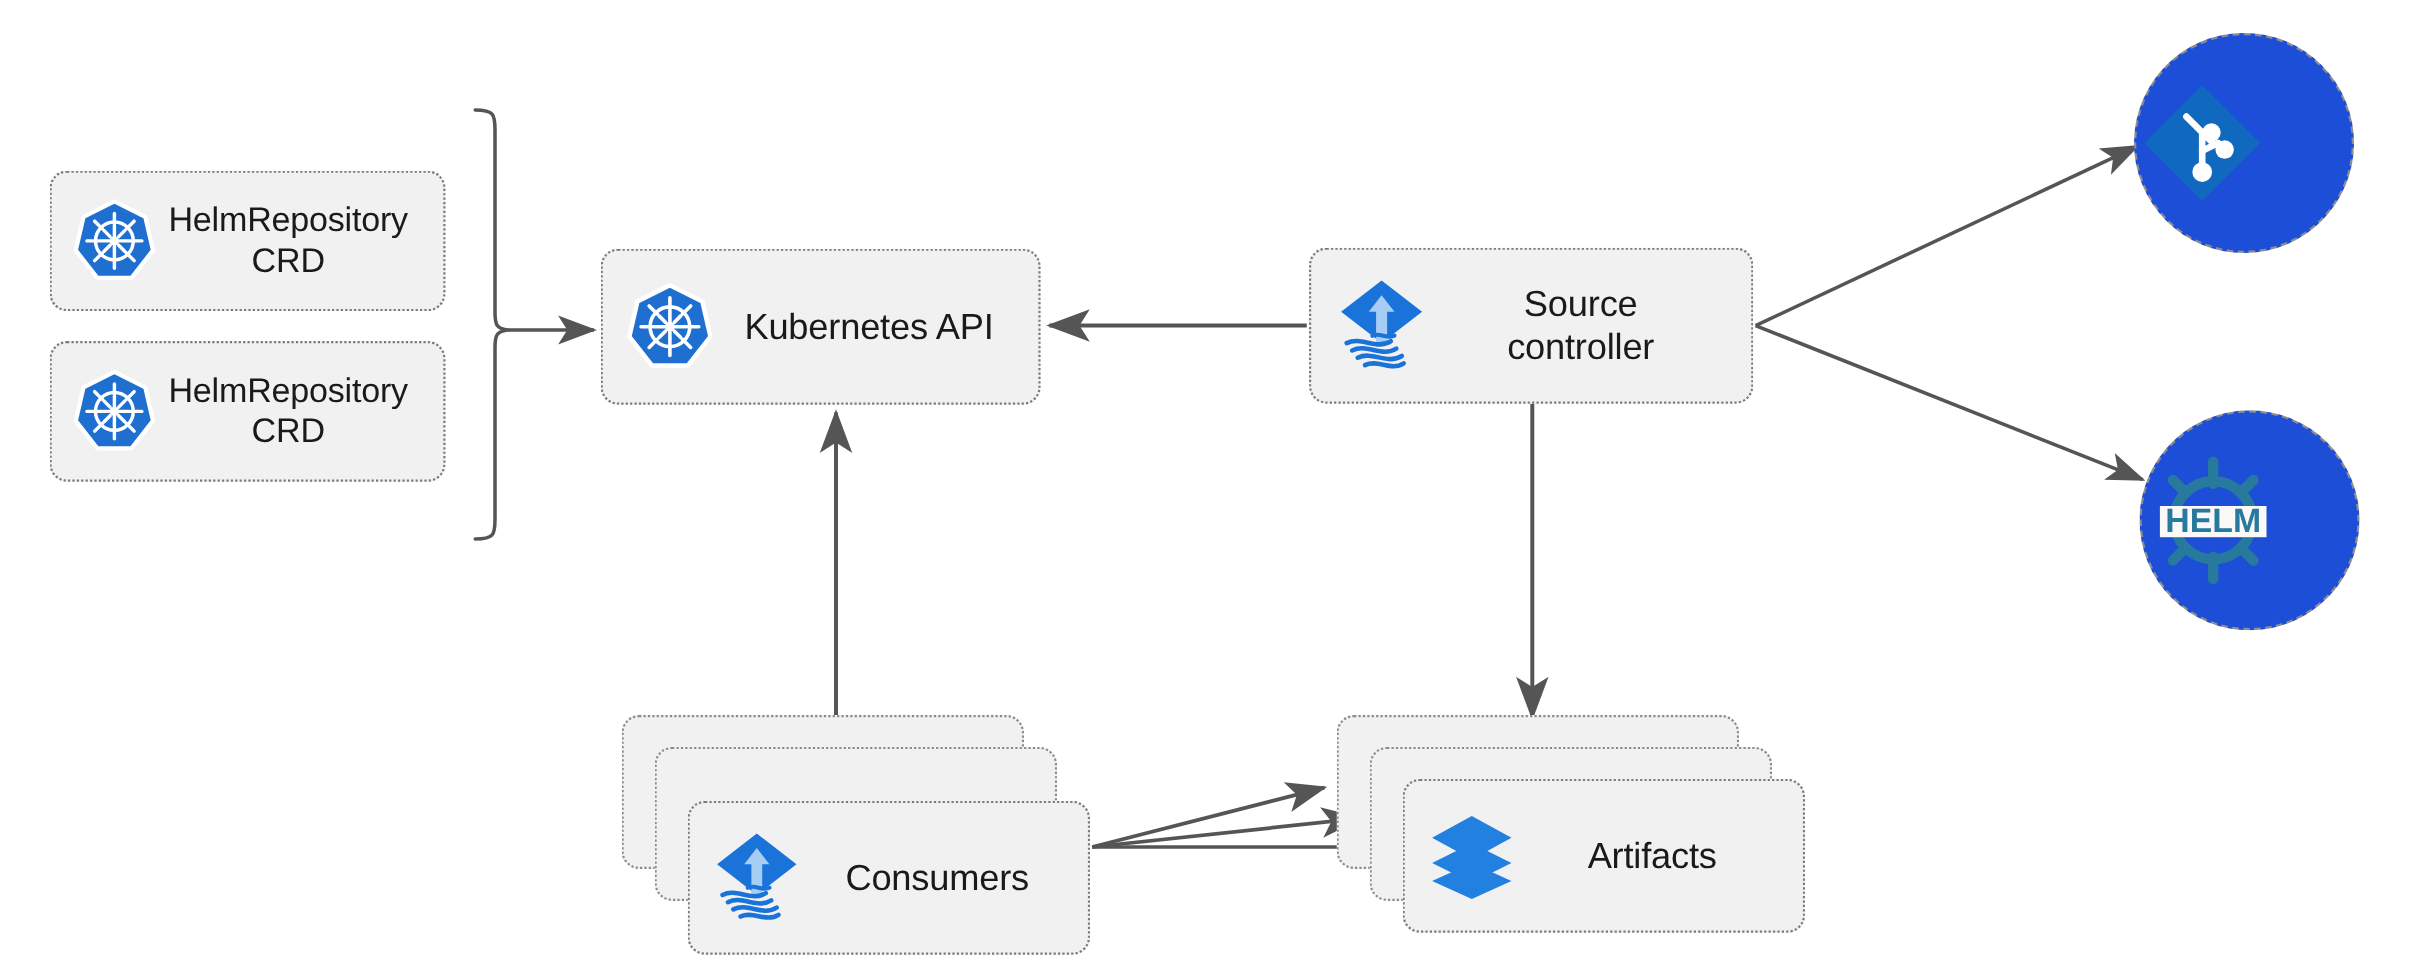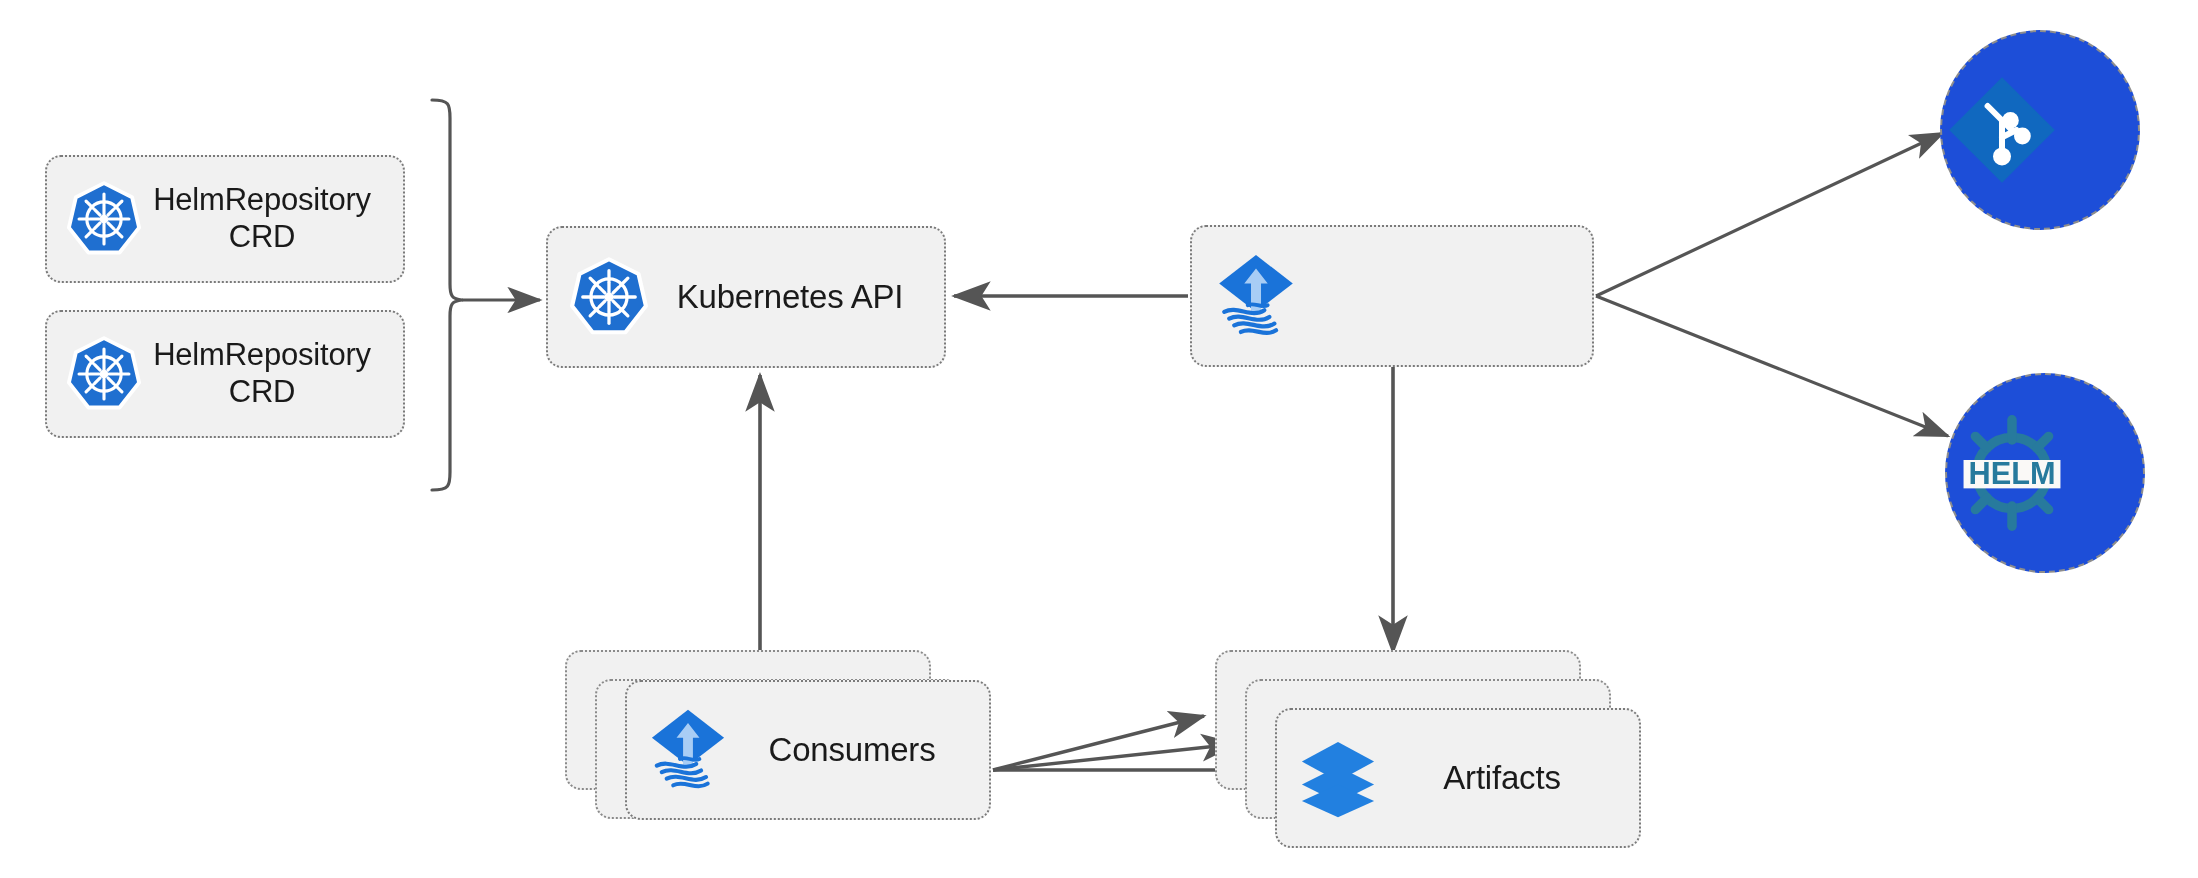--- a/index.html
+++ b/index.html
@@ -249,20 +249,22 @@
             <path d="M12,74 C28,66 44,82 60,72"></path>
             <path d="M18,82 C34,74 50,90 66,80"></path>
             <path d="M24,90 C40,82 56,98 72,88"></path>
             <path d="M32,98 C46,91 60,105 74,96"></path>
           </g>
           <g stroke="#1a73d9" stroke-width="4.5" fill="none" stroke-linecap="round">
             <path d="M40,66 C48,62 56,70 64,66"></path>
           </g>
         </svg>
       </span>
+      <span class="label">Source
+controller</span>
     </div>
   </div>
 
   <div class="circle-node" style="left:1940px; top:30px;">
     <span class="icon">
       <svg width="120" height="120" viewBox="0 0 100 100" xmlns="http://www.w3.org/2000/svg">
         <polygon points="50,6 94,50 50,94 6,50" fill="#1068bf"></polygon>
         <g stroke="#ffffff" stroke-width="5" fill="none" stroke-linecap="round">
           <line x1="38" y1="30" x2="58" y2="50"></line>
           <line x1="50" y1="42" x2="50" y2="72"></line>
@@ -288,21 +290,21 @@
           <line x1="34" y1="76" x2="24" y2="86"></line>
         </g>
         <rect x="14" y="44" width="82" height="24" fill="#faf9f7"></rect>
         <text x="55" y="64" text-anchor="middle" font-family="&quot;Liberation Sans&quot;, sans-serif" font-size="26" font-weight="bold" fill="#277a9d">HELM</text>
       </svg>
     </span>
   </div>
 
   <div class="node stack-box ghost" style="left:565px; top:650px;"></div>
   <div class="node stack-box ghost" style="left:595px; top:679px;"></div>
-  <div class="node stack-box" style="left:625px; top:680px;">
+  <div class="node stack-box" style="left:625px; top:728px;">
     <div class="node-inner">
       <span class="icon">
         <svg width="82" height="92" viewBox="0 0 100 110" xmlns="http://www.w3.org/2000/svg">
           <polygon points="50,6 94,40 50,74 6,40" fill="#1a73d9"></polygon>
           <g fill="#a8cdf5">
             <polygon points="50,22 64,40 56,40 56,74 44,74 44,40 36,40"></polygon>
           </g>
           <g stroke="#1a73d9" stroke-width="5" fill="none" stroke-linecap="round">
             <path d="M12,74 C28,66 44,82 60,72"></path>
             <path d="M18,82 C34,74 50,90 66,80"></path>

